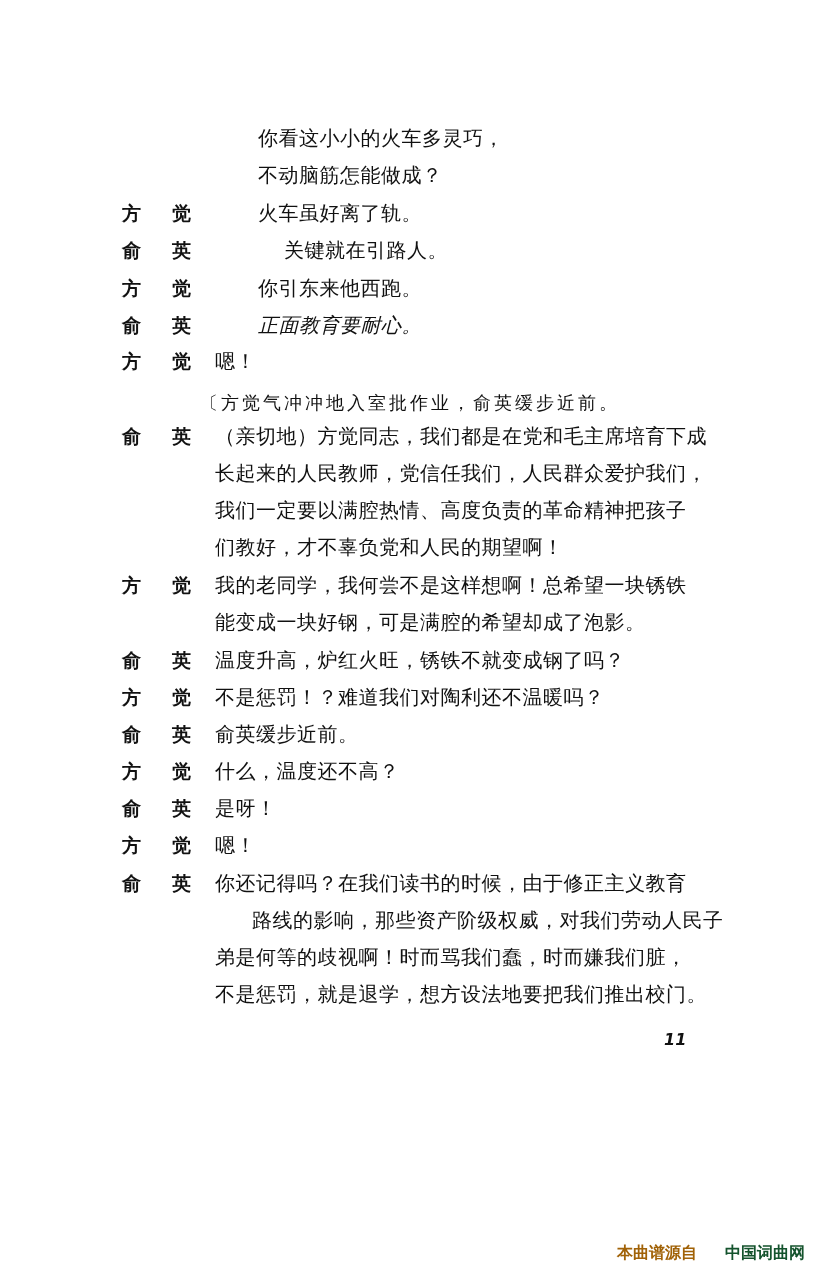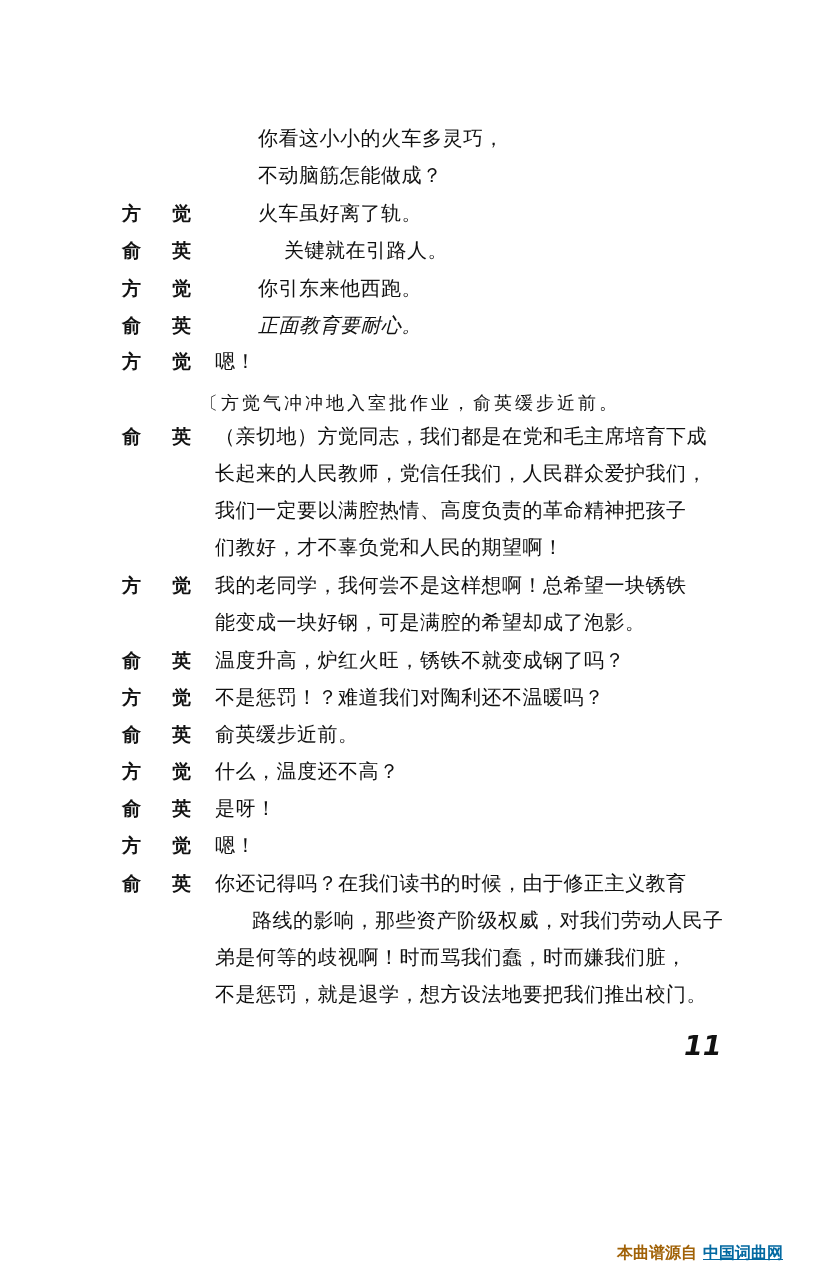--- a/index.html
+++ b/index.html
@@ -5,22 +5,22 @@
   html, body { margin:0; padding:0; background:#ffffff; }
   body { width:822px; height:1269px; position:relative; overflow:hidden;
          font-family:"DejaVu Serif","Liberation Serif",serif; color:#111; }
   .page { position:absolute; left:0; top:0; width:722px; height:1269px; }
   .line { position:absolute; font-size:20px; line-height:24px; white-space:nowrap; letter-spacing:0.5px; }
   .spk { position:absolute; font-size:19px; line-height:24px; font-weight:bold;
          font-family:"DejaVu Sans","Liberation Sans",sans-serif; white-space:nowrap; }
   .spk .c1 { position:absolute; left:0; }
   .spk .c2 { position:absolute; left:50px; }
   .stage { position:absolute; font-size:18px; line-height:24px; letter-spacing:3px; white-space:nowrap; }
-  .pagenum { position:absolute; left:664px; top:1030px; font-size:27px; font-weight:bold; font-style:italic;
-             font-family:"DejaVu Sans","Liberation Sans",sans-serif;margin-left:20px; }
+  .pagenum { position:absolute; left:664px; top:1030px; font-size:16px; font-weight:bold; font-style:italic;
+             font-family:"DejaVu Sans","Liberation Sans",sans-serif; }
   .footer { position:absolute; top:1243px; font-size:16px; font-weight:bold;
             font-family:"DejaVu Sans","Liberation Sans",sans-serif; white-space:nowrap; }
 </style>
 </head>
 <body>
 
 <div class="page">
 
   <div class="line" style="left:258px;top:126px;">你看这小小的火车多灵巧，</div>
   <div class="line" style="left:258px;top:163px;">不动脑筋怎能做成？</div>
@@ -114,14 +114,14 @@
       <span class="c2">英</span>
     </div>
   <div class="line" style="left:215px;top:871px;">你还记得吗？在我们读书的时候，由于修正主义教育</div>
   <div class="line" style="left:215px;top:908px;margin-left:37px;">路线的影响，那些资产阶级权威，对我们劳动人民子</div>
   <div class="line" style="left:215px;top:945px;text-align:center;">弟是何等的歧视啊！时而骂我们蠢，时而嫌我们脏，</div>
   <div class="line" style="left:215px;top:982px;">不是惩罚，就是退学，想方设法地要把我们推出校门。</div>
 
   <div class="pagenum">11</div>
 
   <div class="footer" style="left:617px;color:#a16207;">本曲谱源自</div>
-  <div class="footer" style="left:703px;color:#0369a1;text-decoration:underline;">中国词曲网</div>
+  <div class="footer" style="left:725px;color:#14532d;">中国词曲网</div>
 </div>
 
 </body></html>

